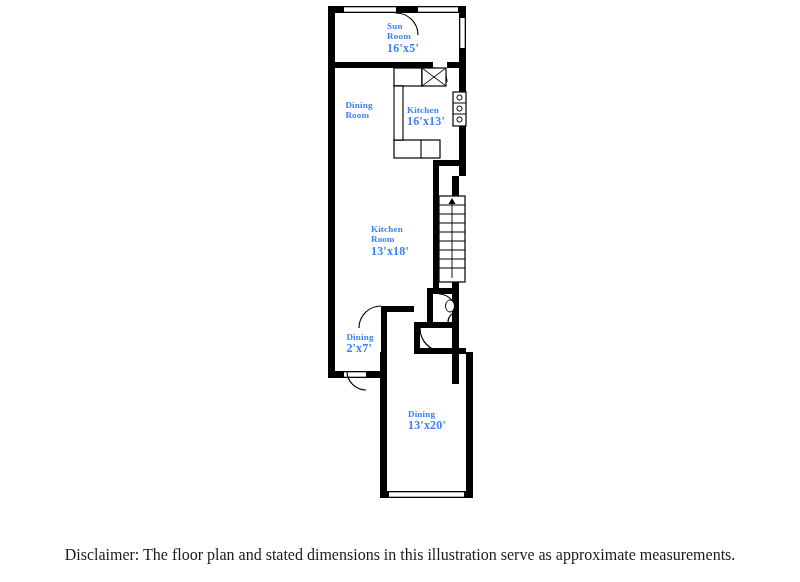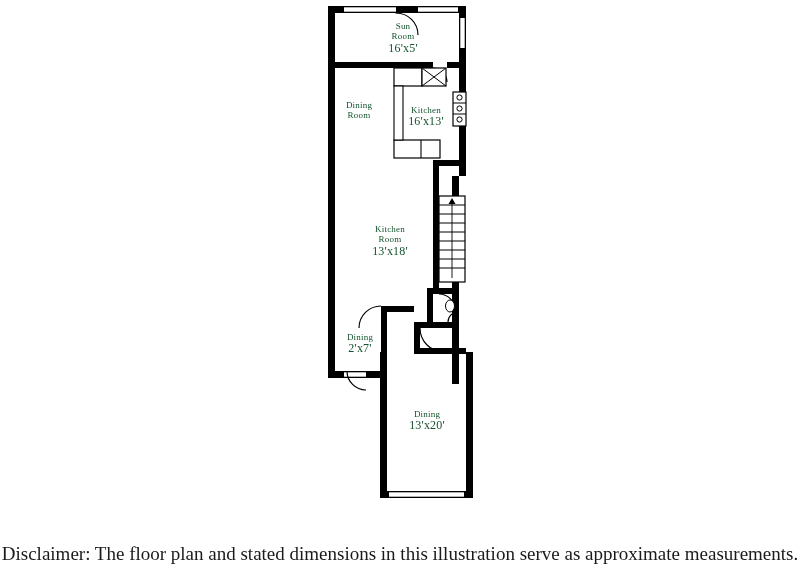--- a/index.html
+++ b/index.html
@@ -19,24 +19,23 @@
   #floorplan {
     position: absolute;
     left: 0;
     top: 0;
     width: 800px;
     height: 510px;
   }
 
   .room-label {
     position: absolute;
-    text-align: center;
     font-family: "Liberation Serif", serif;
-    font-weight: normal;
-    color: #14532d;
+    font-weight: bold;
+    color: #3b82f6;
     line-height: 1.15;
     white-space: nowrap;
     transform: translate(-50%, -50%);
     pointer-events: none;
   }
   .room-label .name {
     display: block;
     font-size: 9px;
     letter-spacing: 0.2px;
   }
@@ -46,21 +45,21 @@
     letter-spacing: 0.2px;
   }
 
   #disclaimer {
     position: absolute;
     left: 0;
     right: 0;
     bottom: 14px;
     text-align: center;
     font-family: "Liberation Serif", serif;
-    font-size: 19px;
+    font-size: 16px;
     color: #1a1a1a;
     line-height: 1.55;
   }
   #disclaimer .line {
     display: block;
   }
 </style>
 </head>
 <body>
 

